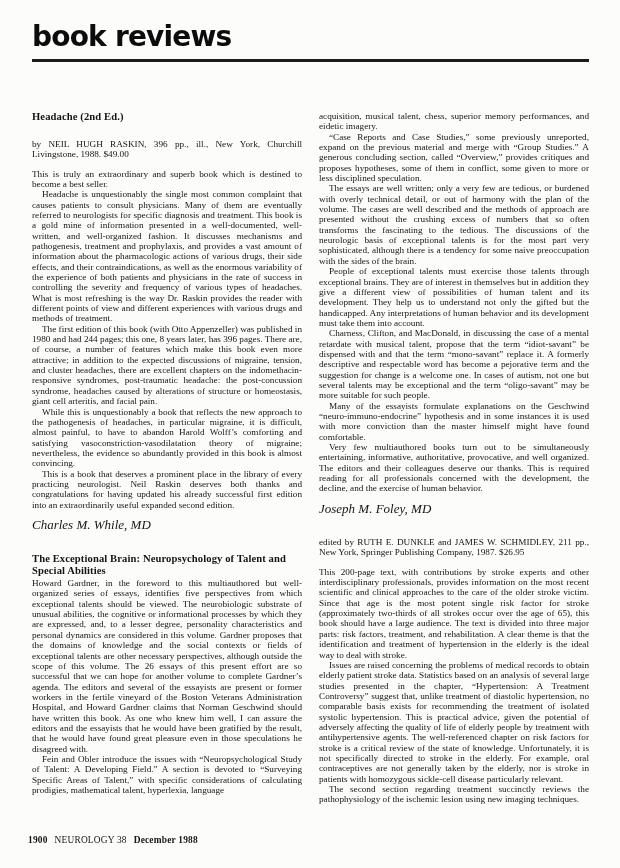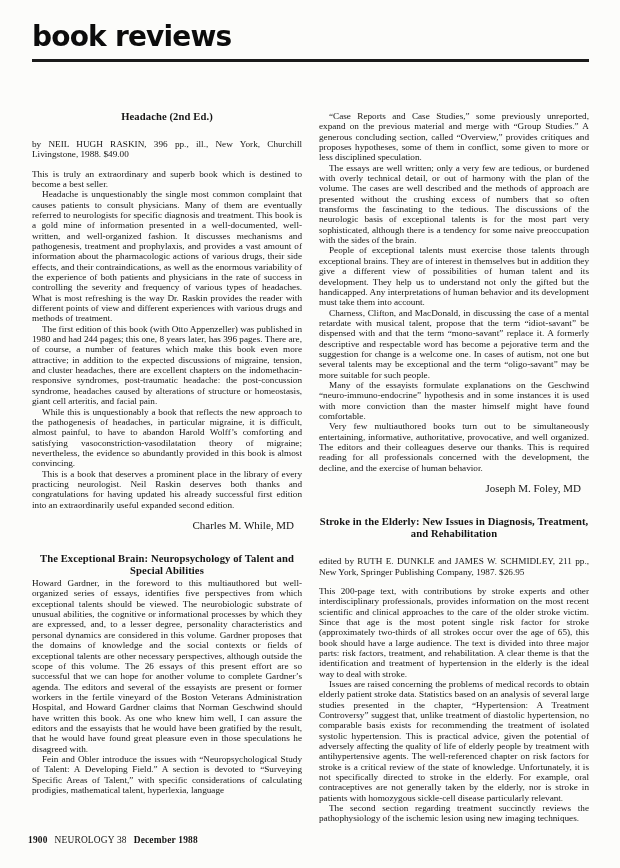--- a/index.html
+++ b/index.html
@@ -16,26 +16,26 @@
     font-size:28px;letter-spacing:-0.8px;color:#0c0c0c;
   }
   .rule{position:absolute;left:32px;top:59px;width:557px;height:2.5px;background:#1b1b1b;}
   .columns{position:absolute;left:32px;top:111px;width:557px;display:flex;gap:17px;}
   .col{width:270px;font-size:9.2px;line-height:10.35px;text-align:justify;
        -webkit-hyphens:auto;hyphens:auto;}
   .review{margin:0;}
   .review + .review{margin-top:23px;}
   .review-title{
     font-size:10.6px;line-height:11.9px;font-weight:bold;margin:0 0 1px 0;
-    text-align:center;letter-spacing:0.1px;
+    text-align:left;letter-spacing:0.1px;
   }
   .byline{margin:16px 0 9px 0;}
   p{margin:0;}
   .indent{text-indent:10px;font-family:Liberation Serif, serif;}
-  .signature{text-align:right;margin:10px 8px 2px 0;font-size:11px;}
+  .signature{text-align:left;font-style:italic;margin:10px 8px 2px 0;font-size:13px;}
   .footer{
     position:absolute;left:28px;top:835px;font-size:9.4px;letter-spacing:0.2px;color:#141414;
   }
   .footer .fbold{font-weight:bold;}
   .footer span{margin-right:7px;}
 </style>
 </head>
 <body>
 
 <div class="page">
@@ -62,31 +62,31 @@
         <h2 class="review-title">The Exceptional Brain: Neuropsychology of Talent and Special Abilities</h2>
         <p>Howard Gardner, in the foreword to this multiauthored but well-organized series of essays, identifies five perspectives from which exceptional talents should be viewed. The neurobiologic substrate of unusual abilities, the cognitive or informational processes by which they are expressed, and, to a lesser degree, personality characteristics and personal dynamics are considered in this volume. Gardner proposes that the domains of knowledge and the social contexts or fields of exceptional talents are other necessary perspectives, although outside the scope of this volume. The 26 essays of this present effort are so successful that we can hope for another volume to complete Gardner’s agenda. The editors and several of the essayists are present or former workers in the fertile vineyard of the Boston Veterans Administration Hospital, and Howard Gardner claims that Norman Geschwind should have written this book. As one who knew him well, I can assure the editors and the essayists that he would have been gratified by the result, that he would have found great pleasure even in those speculations he disagreed with.</p>
         <p class="indent">Fein and Obler introduce the issues with “Neuropsychological Study of Talent: A Developing Field.” A section is devoted to “Surveying Specific Areas of Talent,” with specific considerations of calculating prodigies, mathematical talent, hyperlexia, language</p>
       </section>
 
     </div>
 
     <div class="col">
 
       <section class="review">
+        <p>acquisition, musical talent, chess, superior memory performances, and eidetic imagery.</p>
         <p class="indent">“Case Reports and Case Studies,” some previously unreported, expand on the previous material and merge with “Group Studies.” A generous concluding section, called “Overview,” provides critiques and proposes hypotheses, some of them in conflict, some given to more or less disciplined speculation.</p>
         <p class="indent">The essays are well written; only a very few are tedious, or burdened with overly technical detail, or out of harmony with the plan of the volume. The cases are well described and the methods of approach are presented without the crushing excess of numbers that so often transforms the fascinating to the tedious. The discussions of the neurologic basis of exceptional talents is for the most part very sophisticated, although there is a tendency for some naive preoccupation with the sides of the brain.</p>
         <p class="indent">People of exceptional talents must exercise those talents through exceptional brains. They are of interest in themselves but in addition they give a different view of possibilities of human talent and its development. They help us to understand not only the gifted but the handicapped. Any interpretations of human behavior and its development must take them into account.</p>
         <p class="indent">Charness, Clifton, and MacDonald, in discussing the case of a mental retardate with musical talent, propose that the term “idiot-savant” be dispensed with and that the term “mono-savant” replace it. A formerly descriptive and respectable word has become a pejorative term and the suggestion for change is a welcome one. In cases of autism, not one but several talents may be exceptional and the term “oligo-savant” may be more suitable for such people.</p>
         <p class="indent">Many of the essayists formulate explanations on the Geschwind “neuro-immuno-endocrine” hypothesis and in some instances it is used with more conviction than the master himself might have found comfortable.</p>
         <p class="indent">Very few multiauthored books turn out to be simultaneously entertaining, informative, authoritative, provocative, and well organized. The editors and their colleagues deserve our thanks. This is required reading for all professionals concerned with the development, the decline, and the exercise of human behavior.</p>
         <p class="signature">Joseph M. Foley, MD</p>
       </section>
 
       <section class="review">
-        <h2 class="review-title">Stroke in the Elderly: New Issues in Diagnosis, Treatment, and Rehabilitation</h2>
         <p class="byline">edited by RUTH E. DUNKLE and JAMES W. SCHMIDLEY, 211 pp., New York, Springer Publishing Company, 1987. $26.95</p>
         <p>This 200-page text, with contributions by stroke experts and other interdisciplinary professionals, provides information on the most recent scientific and clinical approaches to the care of the older stroke victim. Since that age is the most potent single risk factor for stroke (approximately two-thirds of all strokes occur over the age of 65), this book should have a large audience. The text is divided into three major parts: risk factors, treatment, and rehabilitation. A clear theme is that the identification and treatment of hypertension in the elderly is the ideal way to deal with stroke.</p>
         <p class="indent">Issues are raised concerning the problems of medical records to obtain elderly patient stroke data. Statistics based on an analysis of several large studies presented in the chapter, “Hypertension: A Treatment Controversy” suggest that, unlike treatment of diastolic hypertension, no comparable basis exists for recommending the treatment of isolated systolic hypertension. This is practical advice, given the potential of adversely affecting the quality of life of elderly people by treatment with antihypertensive agents. The well-referenced chapter on risk factors for stroke is a critical review of the state of knowledge. Unfortunately, it is not specifically directed to stroke in the elderly. For example, oral contraceptives are not generally taken by the elderly, nor is stroke in patients with homozygous sickle-cell disease particularly relevant.</p>
         <p class="indent">The second section regarding treatment succinctly reviews the pathophysiology of the ischemic lesion using new imaging techniques.</p>
       </section>
 
     </div>
   </div>
 
   <div class="footer">

